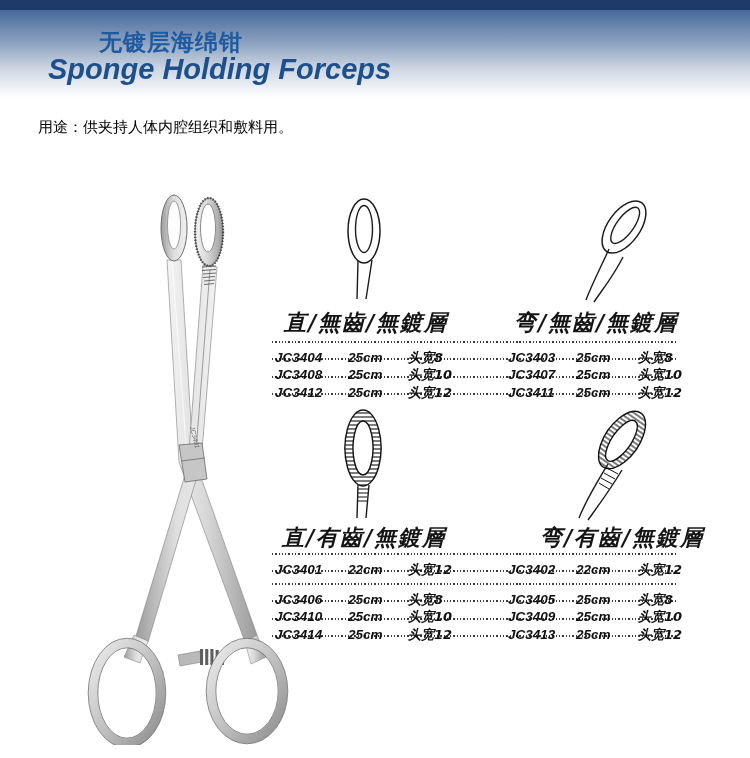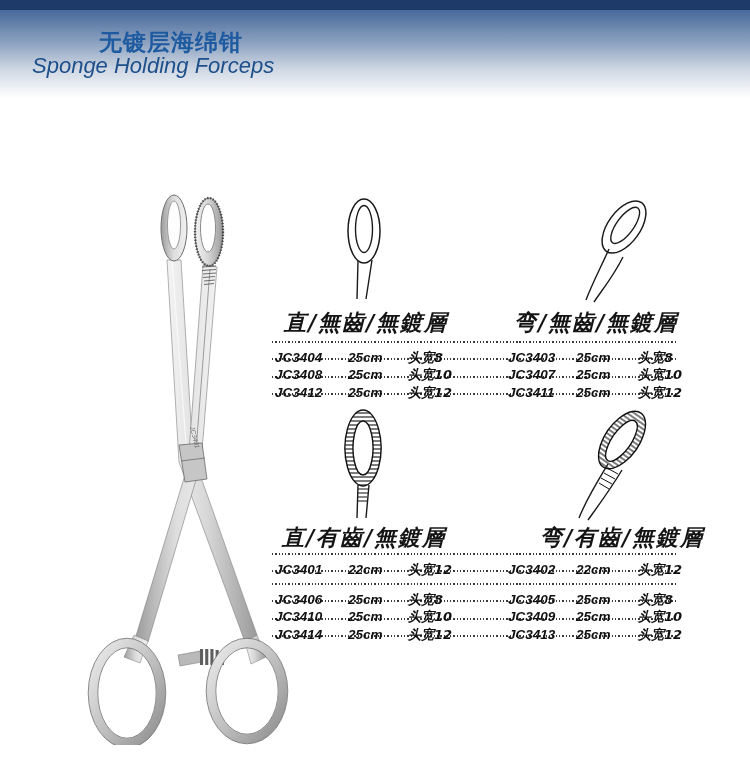--- a/index.html
+++ b/index.html
@@ -4,21 +4,21 @@
 <style>
   html,body{margin:0;padding:0;background:#fff;}
   .page{position:relative;width:750px;height:758px;background:#ffffff;overflow:hidden;
         font-family:"Liberation Sans",sans-serif;}
   
   .topbar{position:absolute;left:0;top:0;width:750px;height:10px;background:#1e3a68;}
   .header-grad{position:absolute;left:0;top:10px;width:750px;height:88px;
         background:linear-gradient(to bottom,#48699a 0%,#8ea3c1 38%,#ccd5e2 66%,#ffffff 100%);}
   .title-zh{position:absolute;left:99px;top:27px;font-size:23px;font-weight:bold;
         color:#1d5aa0;letter-spacing:1px;font-family:"DejaVu Sans","Liberation Sans",sans-serif;}
-  .title-en{position:absolute;left:32px;top:53px;font-size:22px;font-style:italic;font-weight:400;
+  .title-en{position:absolute;left:48px;top:53px;font-size:29px;font-style:italic;font-weight:700;
         color:#1d4f8a;}
   .usage{position:absolute;left:38px;top:118px;font-size:15px;color:#000;
         font-family:"DejaVu Sans","Liberation Sans",sans-serif;}
   
   .caption{position:absolute;transform:translateX(-50%);font-size:22px;font-weight:bold;
         font-style:italic;color:#141414;letter-spacing:2px;white-space:nowrap;
         font-family:"DejaVu Serif","Liberation Serif",serif;}
   
   .spec{position:absolute;left:272px;width:404px;}
   .dotline{height:1.8px;background:repeating-linear-gradient(90deg,#3a3a3a 0 1.3px,transparent 1.3px 3.3px);}
@@ -33,20 +33,21 @@
 </style>
 </head>
 <body>
 
 <div class="page">
 
   <div class="topbar"></div>
   <div class="header-grad"></div>
   <div class="title-zh">无镀层海绵钳</div>
   <div class="title-en">Sponge Holding Forceps</div>
+  <div class="usage">用途：供夹持人体内腔组织和敷料用。</div>
 
   <svg class="abs" style="left:60px;top:165px" width="240" height="580" viewBox="0 0 240 580">
     <defs>
       <linearGradient id="mgA" x1="0" y1="0" x2="1" y2="0">
         <stop offset="0" stop-color="#f4f4f4"></stop>
           <stop offset="0.45" stop-color="#d7d7d7"></stop>
           <stop offset="1" stop-color="#9a9a9a"></stop>
       </linearGradient>
       <linearGradient id="mgB" x1="0" y1="0" x2="1" y2="0">
         <stop offset="0" stop-color="#9d9d9d"></stop>

